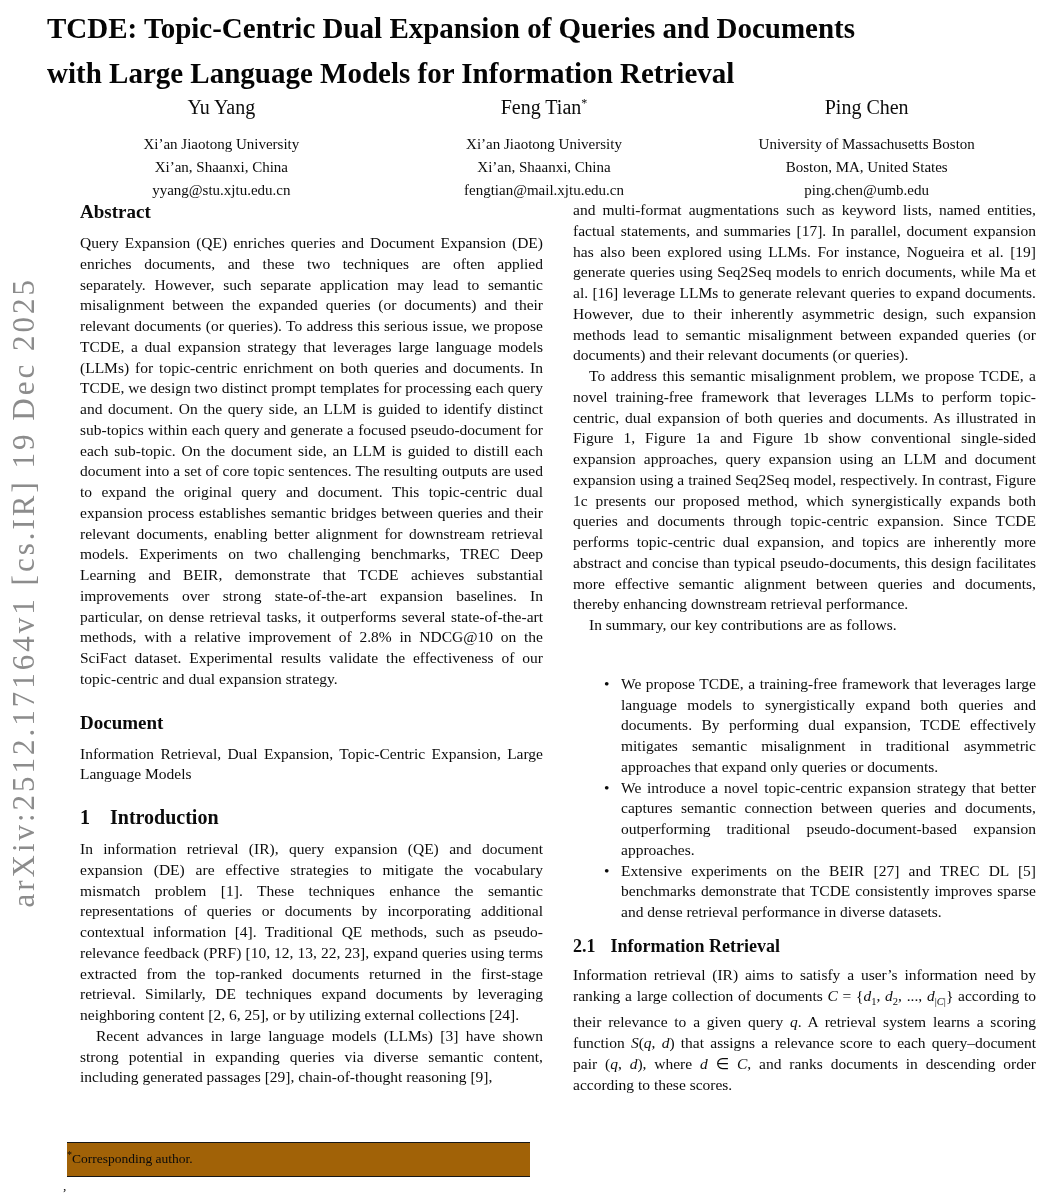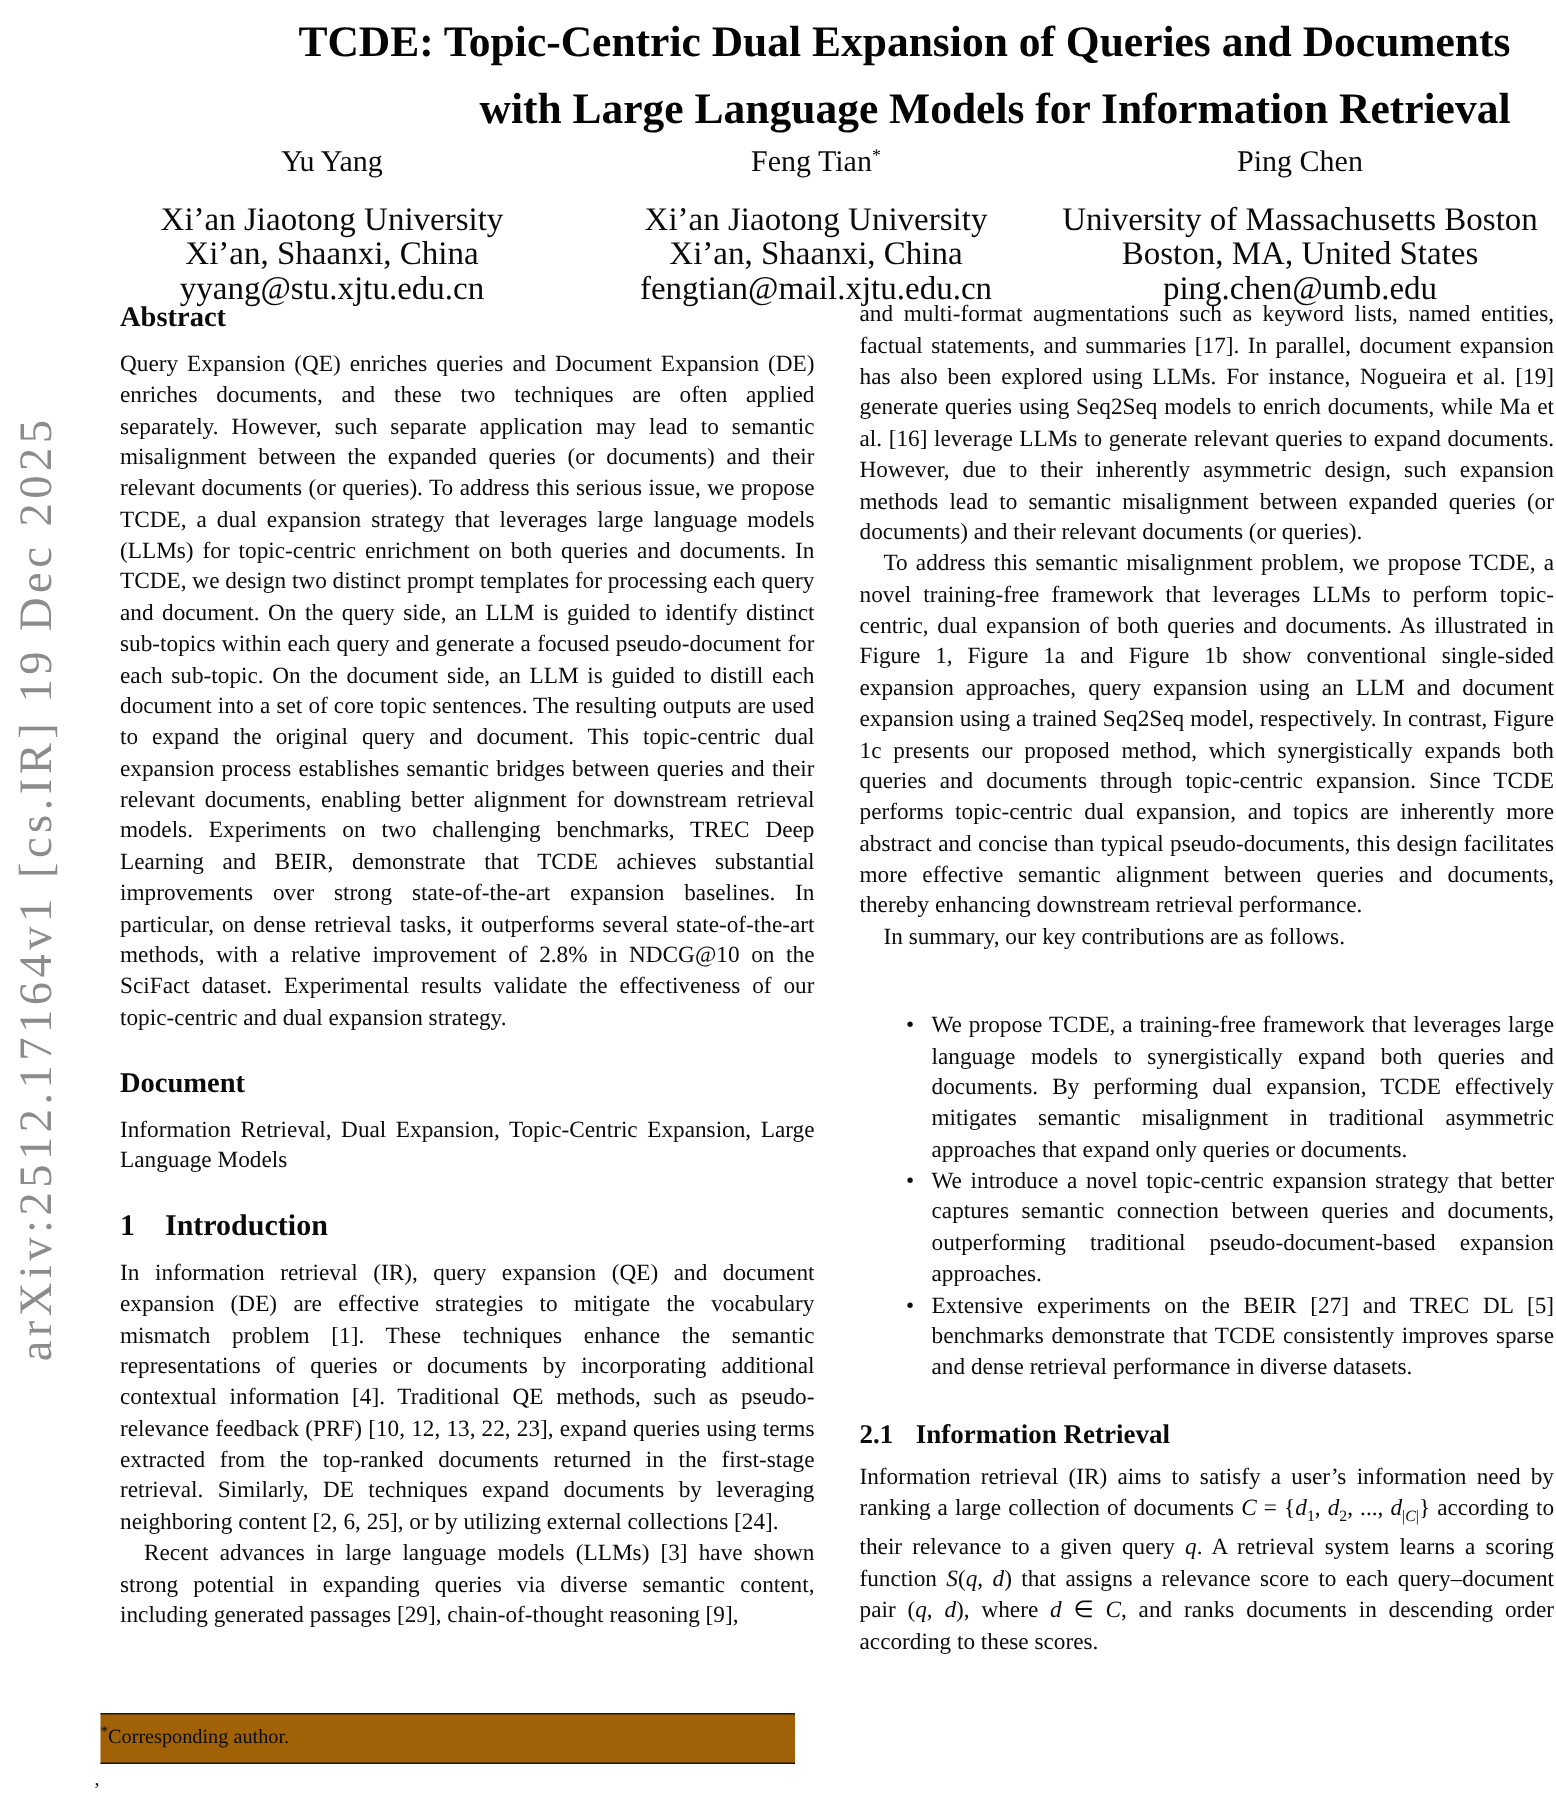--- a/index.html
+++ b/index.html
@@ -19,32 +19,32 @@
     display:flex; align-items:center; justify-content:center;
   }
   .watermark-text {
     writing-mode:vertical-rl; transform:rotate(180deg);
     font-size:31px; letter-spacing:3px; color:#8c8c8c; white-space:nowrap;
   }
 
   
   .title-block {
     position:absolute; top:6px; left:47px; width:960px;
-    text-align:right; font-weight:bold; font-size:29px; line-height:45px;
+    text-align:left; font-weight:bold; font-size:29px; line-height:45px;
     color:#050505;
   }
 
   
   .authors {
     position:absolute; top:90px; left:60px; width:968px; display:flex;
   }
   .author { flex:1; text-align:center; }
   .author-name { font-size:20px; line-height:26px; margin-bottom:13px; }
   .author-note { font-size:12px; vertical-align:7px; }
-  .author-line { font-size:22px; line-height:23px; }
+  .author-line { font-size:15px; line-height:23px; }
 
   
   .col {
     position:absolute; top:200px; width:463px;
     font-size:15.5px; line-height:20.75px;
     text-align:justify; hyphens:auto; overflow:hidden;
   }
   .col-left  { left:80px;  height:938px; }
   .col-right { left:573px; height:1000px; }
 
@@ -53,21 +53,21 @@
     margin:0 0 9px 0; line-height:24px;
   }
   .kw-head  { margin-top:21px; }
   .sec-head {
     font-size:20px; font-weight:bold; text-align:left; line-height:26px;
     margin:19px 0 9px 0;
   }
   .sec-head .sec-num { margin-right:20px; }
   .subsec-head {
     font-size:18px; font-weight:bold; text-align:left; line-height:24px;
-    margin:21px 0 7px 0;
+    margin:11px 0 7px 0;
   }
   .subsec-head .sec-num { margin-right:15px; }
 
   p { margin:0; text-indent:16px; }
   p.noindent { text-indent:0; }
 
   
   .blist { margin-top:38px; }
   .li { position:relative; padding-left:48px; }
   .li .marker { position:absolute; left:31px; top:0; }

